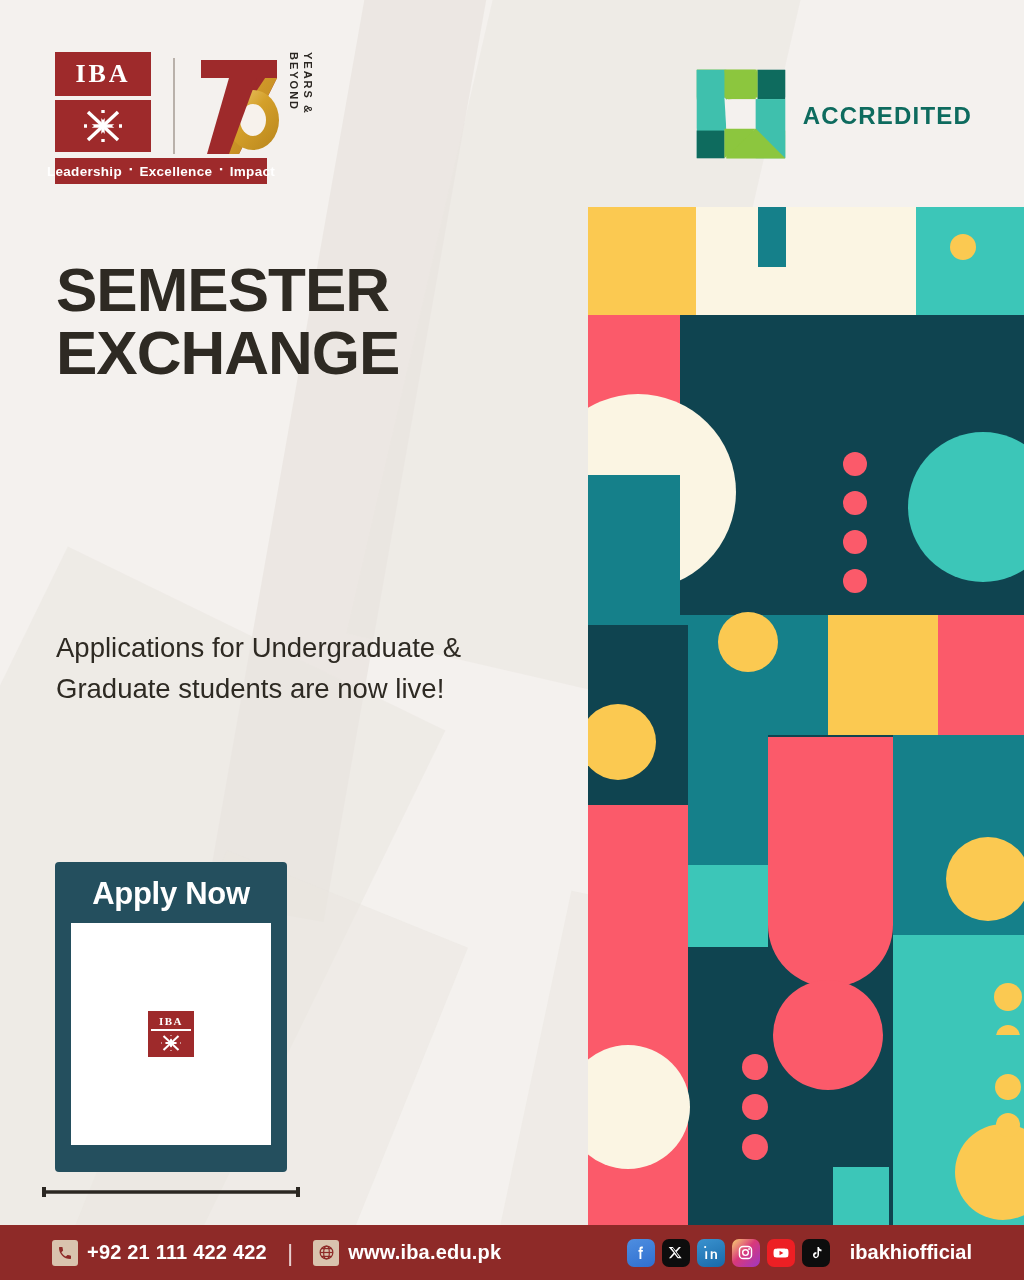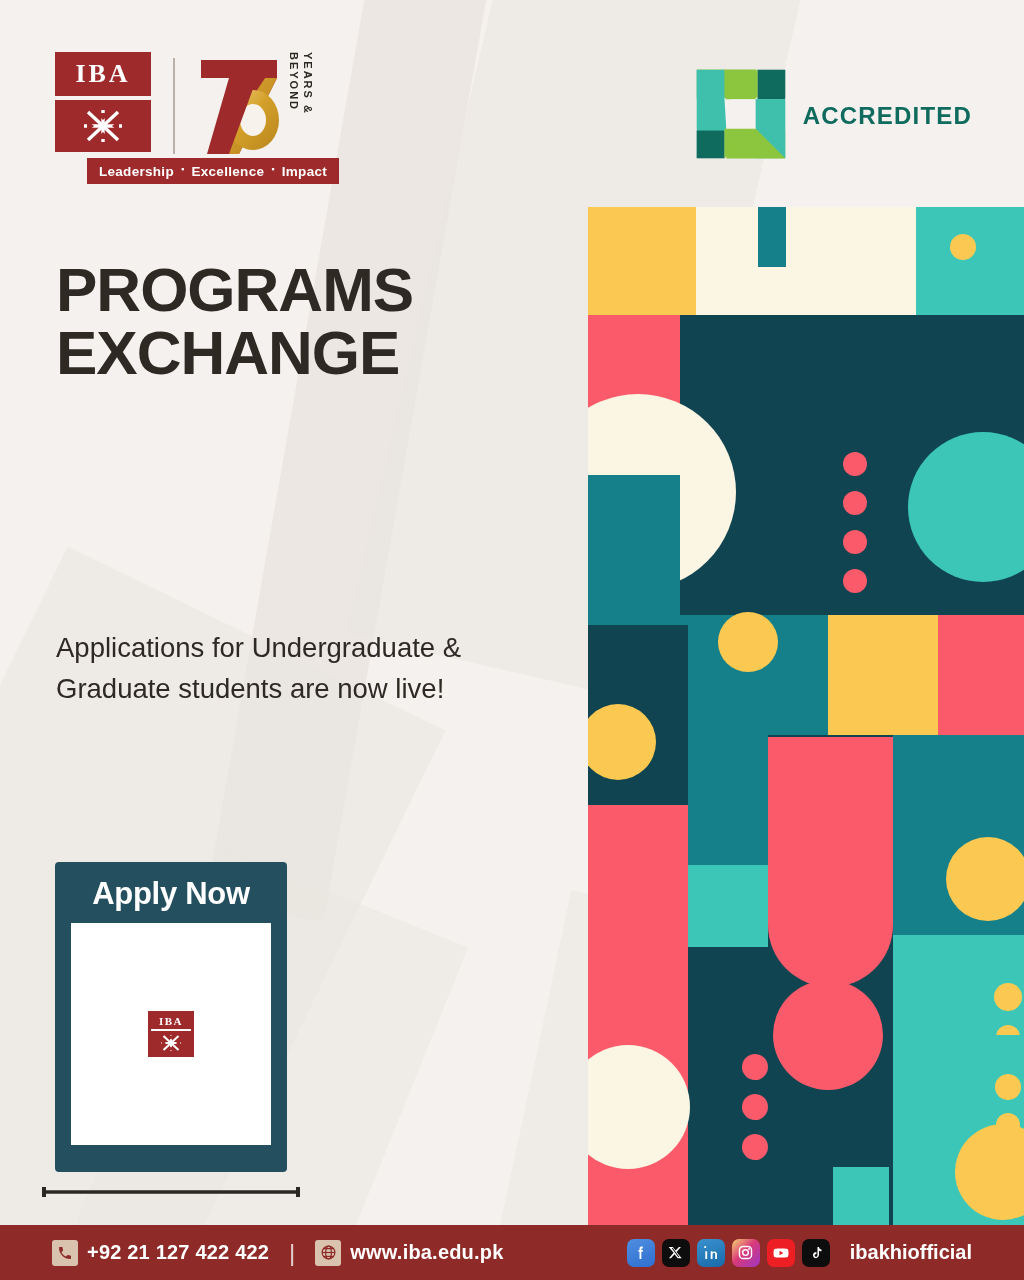--- a/index.html
+++ b/index.html
@@ -58,24 +58,24 @@
 
   .yb-text {
     position: absolute; left: 232px; top: 0px;
     writing-mode: vertical-rl;
     font-size: 11px; font-weight: 700; letter-spacing: 2px;
     color: #2b2722; height: 104px; line-height: 14px;
     display: flex; align-items: flex-start;
   }
 
   .tagline {
-    position: absolute; left: 0; top: 106px; width: 252px; height: 26px;
+    position: absolute; left: 0; top: 106px; width: 212px; height: 26px;
     background: #9e2a2b; color: #fff;
     display: flex; align-items: center; justify-content: center;
-    font-size: 13.5px; font-weight: 600; letter-spacing: .3px; margin-left: 32px;
+    font-size: 13.5px; font-weight: 600; letter-spacing: .3px;
   }
   .tagline .dot { margin: 0 7px; font-size: 9px; position: relative; top: -2px; }
 
   
   #aacsb { position: absolute; right: 52px; top: 68px; display: flex; align-items: center; gap: 16px; }
   #aacsb .mark { width: 92px; height: 92px; }
   #aacsb .txt { line-height: 1; }
   #aacsb .t1 { font-size: 42px; font-weight: 700; color: #0e6b5e; letter-spacing: -1px; }
   #aacsb .t2 { font-size: 24px; font-weight: 700; color: #0e6b5e; letter-spacing: 1.2px; margin-top: 3px; }
 
@@ -237,21 +237,21 @@
       <polygon points="36,34 68,2 68,32" fill="#8cc63e"></polygon>
       <polygon points="32,66 66,66 32,98" fill="#8cc63e"></polygon>
       <polygon points="34,98 66,66 98,98" fill="#8cc63e"></polygon>
     </svg>
     <div class="txt">
       <div class="t2">ACCREDITED</div>
     </div>
   </div>
 
   <div id="headline">
-    <div class="ln">PROGRAMS</div>
+    <div class="ln">SEMESTER</div>
     <div class="ln">EXCHANGE</div>
   </div>
 
   <div id="subcopy">Applications for Undergraduate &amp; Graduate students are now live!</div>
 
   <div id="qr-card">
     <div id="qr-title">Apply Now</div>
     <div id="qr-box">
       <div id="qr-canvas"></div>
       <div id="qr-logo">
@@ -328,21 +328,21 @@
       <div class="s" style="left: 408px; top: 906px; width: 24px; height: 24px; background: rgb(251, 201, 81); border-radius: 50%;"></div>
     </div>
 
   <div id="footer">
     <div class="grp" style="margin-left:52px">
       <span class="sq">
         <svg width="16" height="16" viewBox="0 0 24 24" fill="#8e2a28">
           <path d="M6.6 10.8c1.4 2.8 3.8 5.1 6.6 6.6l2.2-2.2c.3-.3.7-.4 1-.2 1.2.4 2.4.6 3.6.6.6 0 1 .4 1 1V20c0 .6-.4 1-1 1C10.6 21 3 13.4 3 4c0-.6.4-1 1-1h3.5c.6 0 1 .4 1 1 0 1.3.2 2.5.6 3.6.1.4 0 .7-.2 1l-2.3 2.2z"></path>
         </svg>
       </span>
-      <span class="lbl">+92 21 127 422 422</span>
+      <span class="lbl">+92 21 111 422 422</span>
     </div>
 
     <span class="pipe">|</span>
 
     <div class="grp">
       <span class="sq">
         <svg width="17" height="17" viewBox="0 0 24 24" fill="none" stroke="#8e2a28" stroke-width="1.7">
           <circle cx="12" cy="12" r="9"></circle>
           <ellipse cx="12" cy="12" rx="4" ry="9"></ellipse>
           <line x1="3" y1="12" x2="21" y2="12"></line>

